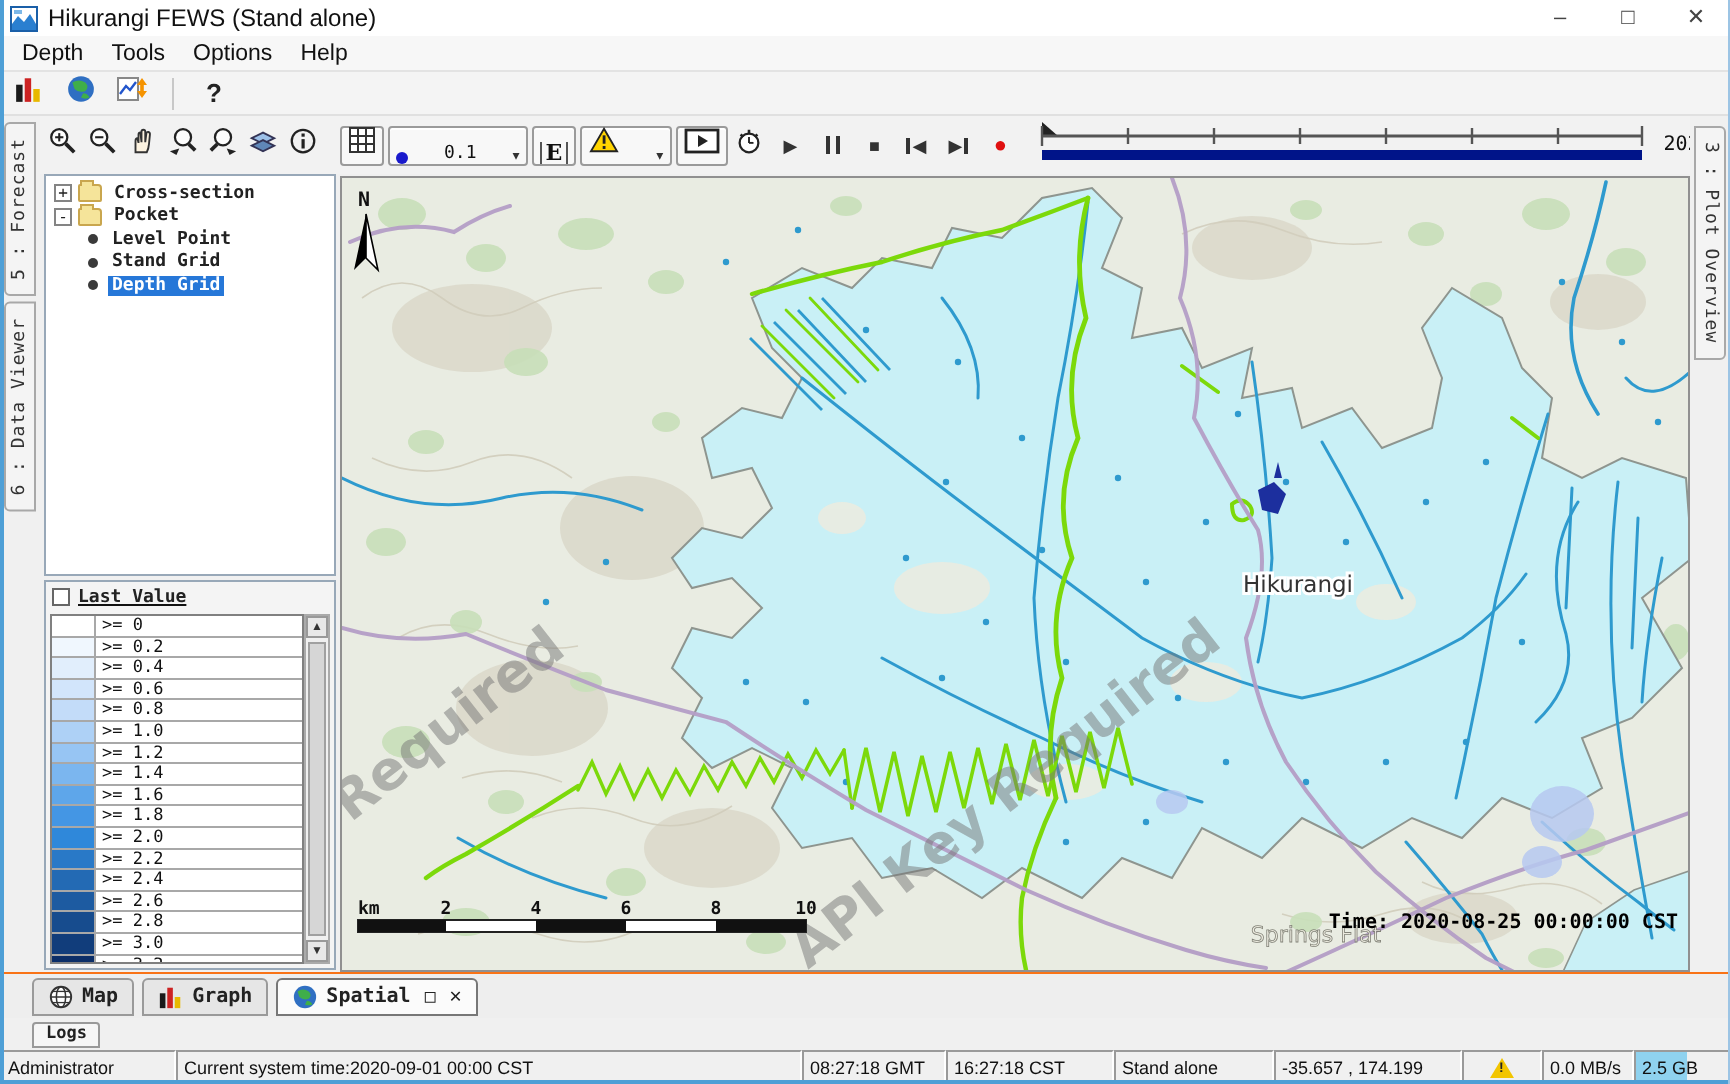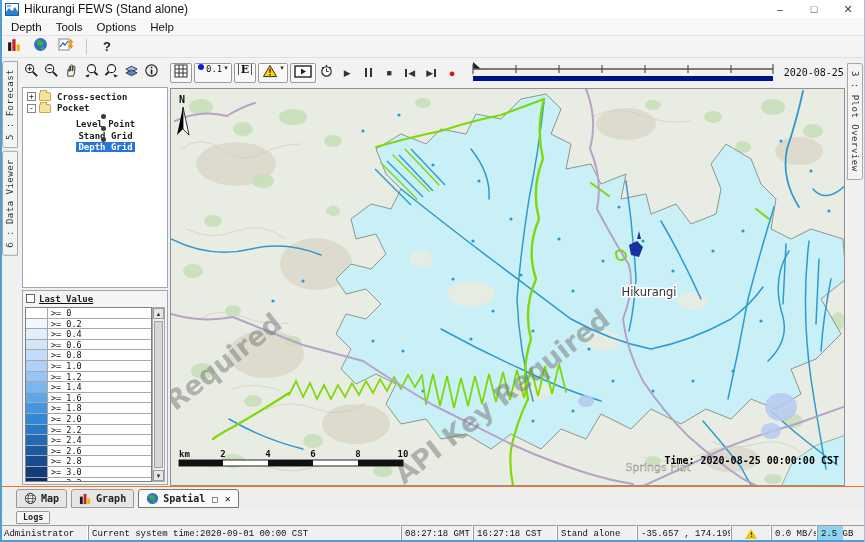--- a/index.html
+++ b/index.html
@@ -28,21 +28,21 @@
   .toolbar1{position:absolute;left:0;top:36px;width:865px;height:22px;background:#f4f4f4;
             display:flex;align-items:center;padding-left:5px;gap:8px;border-bottom:1px solid #e0e0e0;}
   .tb-sep{width:1px;height:16px;background:#c8c8c8;margin:0 3px;}
   .help-q{font-weight:bold;font-size:13px;color:#222;}
 
   
   .toolbar2{position:absolute;left:20px;top:58px;width:825px;height:29px;background:#f2f2f2;
             display:flex;align-items:center;gap:2px;padding-left:2px;overflow:hidden;}
   .flatbtn{width:18px;height:18px;display:flex;align-items:center;justify-content:center;flex:none;}
   .raised{border:1px solid #9a9a9a;background:#f8f8f8;border-radius:2px;height:20px;
-          display:flex;align-items:flex-start;padding:0 3px;gap:2px;flex:none;box-shadow:inset 0 1px 0 #fff;}
+          display:flex;align-items:flex-end;padding:0 3px;gap:18px;flex:none;box-shadow:inset 0 1px 0 #fff;}
   .dd-arrow{font-size:7px;color:#333;}
   .dot01{width:6px;height:6px;border-radius:50%;background:#1a1acc;}
   .dd-val{font-family:"DejaVu Sans Mono",monospace;font-size:9px;}
   .ebtn{font-family:"DejaVu Serif",serif;font-size:11px;font-weight:bold;padding:0 2px;border-left:1px solid #555;border-right:1px solid #555;line-height:11px;}
   .pbtn{width:19px;height:18px;display:flex;align-items:center;justify-content:center;
         color:#333;font-size:9px;flex:none;gap:1px;}
   .pb-bar{display:inline-block;width:2px;height:8px;background:#333;}
   .pause-ic{display:inline-block;width:7px;height:9px;border-left:2.5px solid #333;border-right:2.5px solid #333;}
   .rec{color:#e01010;font-size:11px;}
   .timeline{margin-left:6px;flex:none;}
@@ -55,21 +55,21 @@
   .vtab{font-family:"DejaVu Sans Mono",monospace;font-size:9px;color:#333;background:#f4f4f4;
         border:1px solid #a8a8a8;padding:7px 2px;letter-spacing:.5px;white-space:nowrap;}
   .vtab-left{writing-mode:vertical-rl;transform:rotate(180deg);margin-top:3px;border-radius:0 3px 3px 0;}
   .vtab-right{writing-mode:vertical-rl;margin-top:5px;border-radius:0 3px 3px 0;}
 
   
   .tree-panel{position:absolute;left:22px;top:87px;width:146px;height:201px;background:#fff;
               border:1px solid #98a8b8;padding-top:3px;overflow:hidden;}
   .tree-row{display:flex;align-items:center;height:11.5px;padding-left:4px;
             font-family:"DejaVu Sans Mono",monospace;font-size:9px;font-weight:bold;color:#222;}
-  .tree-row.leaf{padding-left:21px;flex-direction:column;}
+  .tree-row.leaf{padding-left:21px;}
   .tree-toggle{width:9px;height:9px;border:1px solid #848484;background:#fff;font-size:8px;line-height:7px;
                text-align:center;margin-right:3px;font-weight:normal;flex:none;}
   .tree-folder{width:12px;height:9px;background:#f5e49a;border:1px solid #c9a64e;border-radius:1px 2px 1px 1px;
                margin-right:4px;flex:none;position:relative;}
   .tree-folder::before{content:"";position:absolute;left:0;top:-3px;width:5px;height:2px;background:#f5e49a;border:1px solid #c9a64e;border-bottom:none;}
   .tree-dot{width:5px;height:5px;border-radius:50%;background:#3a3a3a;margin-right:5px;flex:none;}
   .tree-label{padding:0 2px;white-space:nowrap;}
   .tree-label.selected{background:#2677d8;color:#fff;}
 
   
@@ -110,21 +110,21 @@
   
   .logs-row{position:absolute;left:0;top:509px;width:865px;height:16px;background:#f0f0f0;
             display:flex;align-items:center;padding-left:16px;}
   .logs-btn{height:13px;padding:0 6px;border:1px solid #999;border-radius:2px 2px 0 0;background:#f6f6f6;
             font-family:"DejaVu Sans Mono",monospace;font-size:8.5px;font-weight:bold;line-height:11px;color:#222;}
 
   
   .statusbar{position:absolute;left:0;top:525px;width:865px;height:17px;background:#f0f0f0;
              display:flex;align-items:stretch;}
   .status-cell{border:1px solid;border-color:#9a9a9a #ffffff #ffffff #9a9a9a;
-               font-family:Liberation Mono, monospace;font-size:9px;color:#111;
+               font-family:Liberation Sans, sans-serif;font-size:9px;color:#111;
                display:flex;align-items:center;padding:0 3px;white-space:nowrap;overflow:hidden;flex:none;}
   .status-cell.c1{width:88px;}
   .status-cell.c2{flex:1;}
   .status-cell.c3{width:72px;}
   .status-cell.c4{width:84px;}
   .status-cell.c5{width:80px;}
   .status-cell.c6{width:94px;}
   .status-cell.c7{width:40px;justify-content:center;}
   .status-cell.c8{width:46px;}
   .status-cell.c9{width:48px;background:linear-gradient(90deg,#8fd2ef 0 55%,#f0f0f0 55%);}

